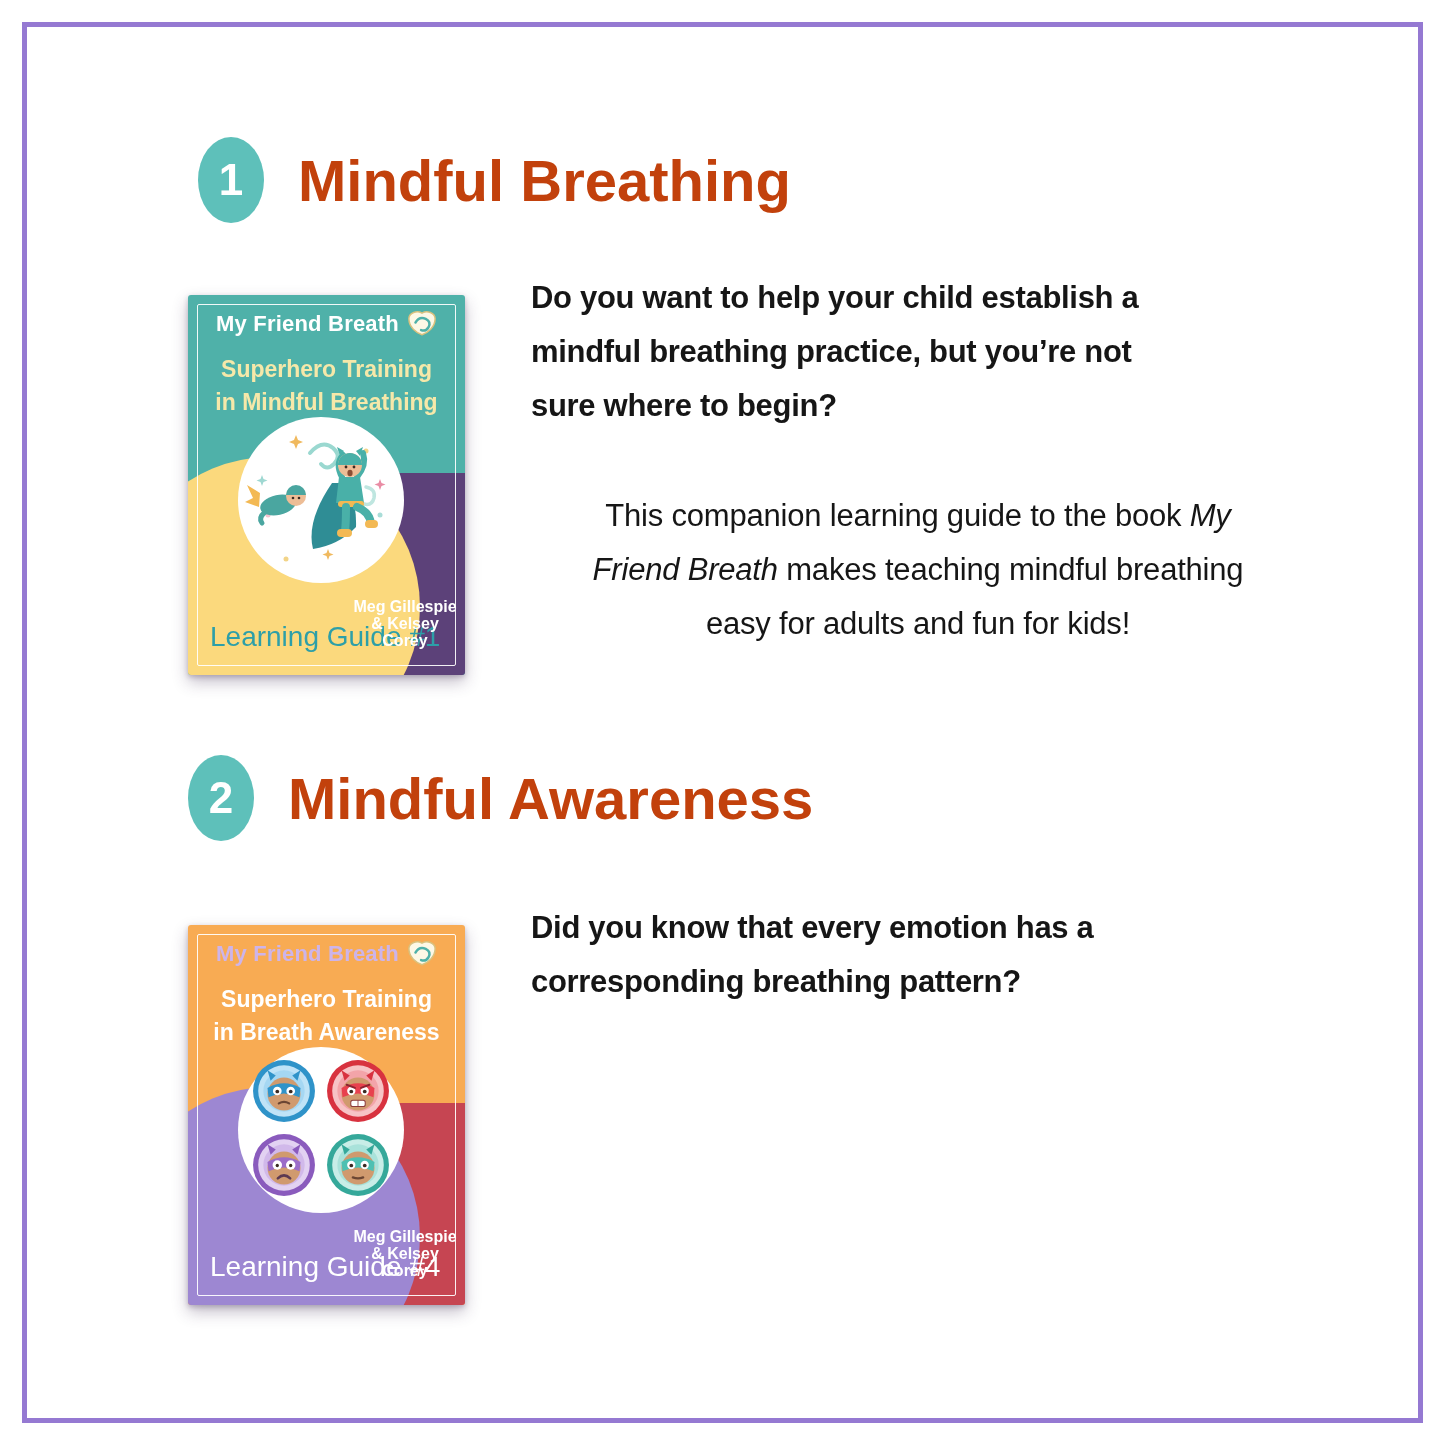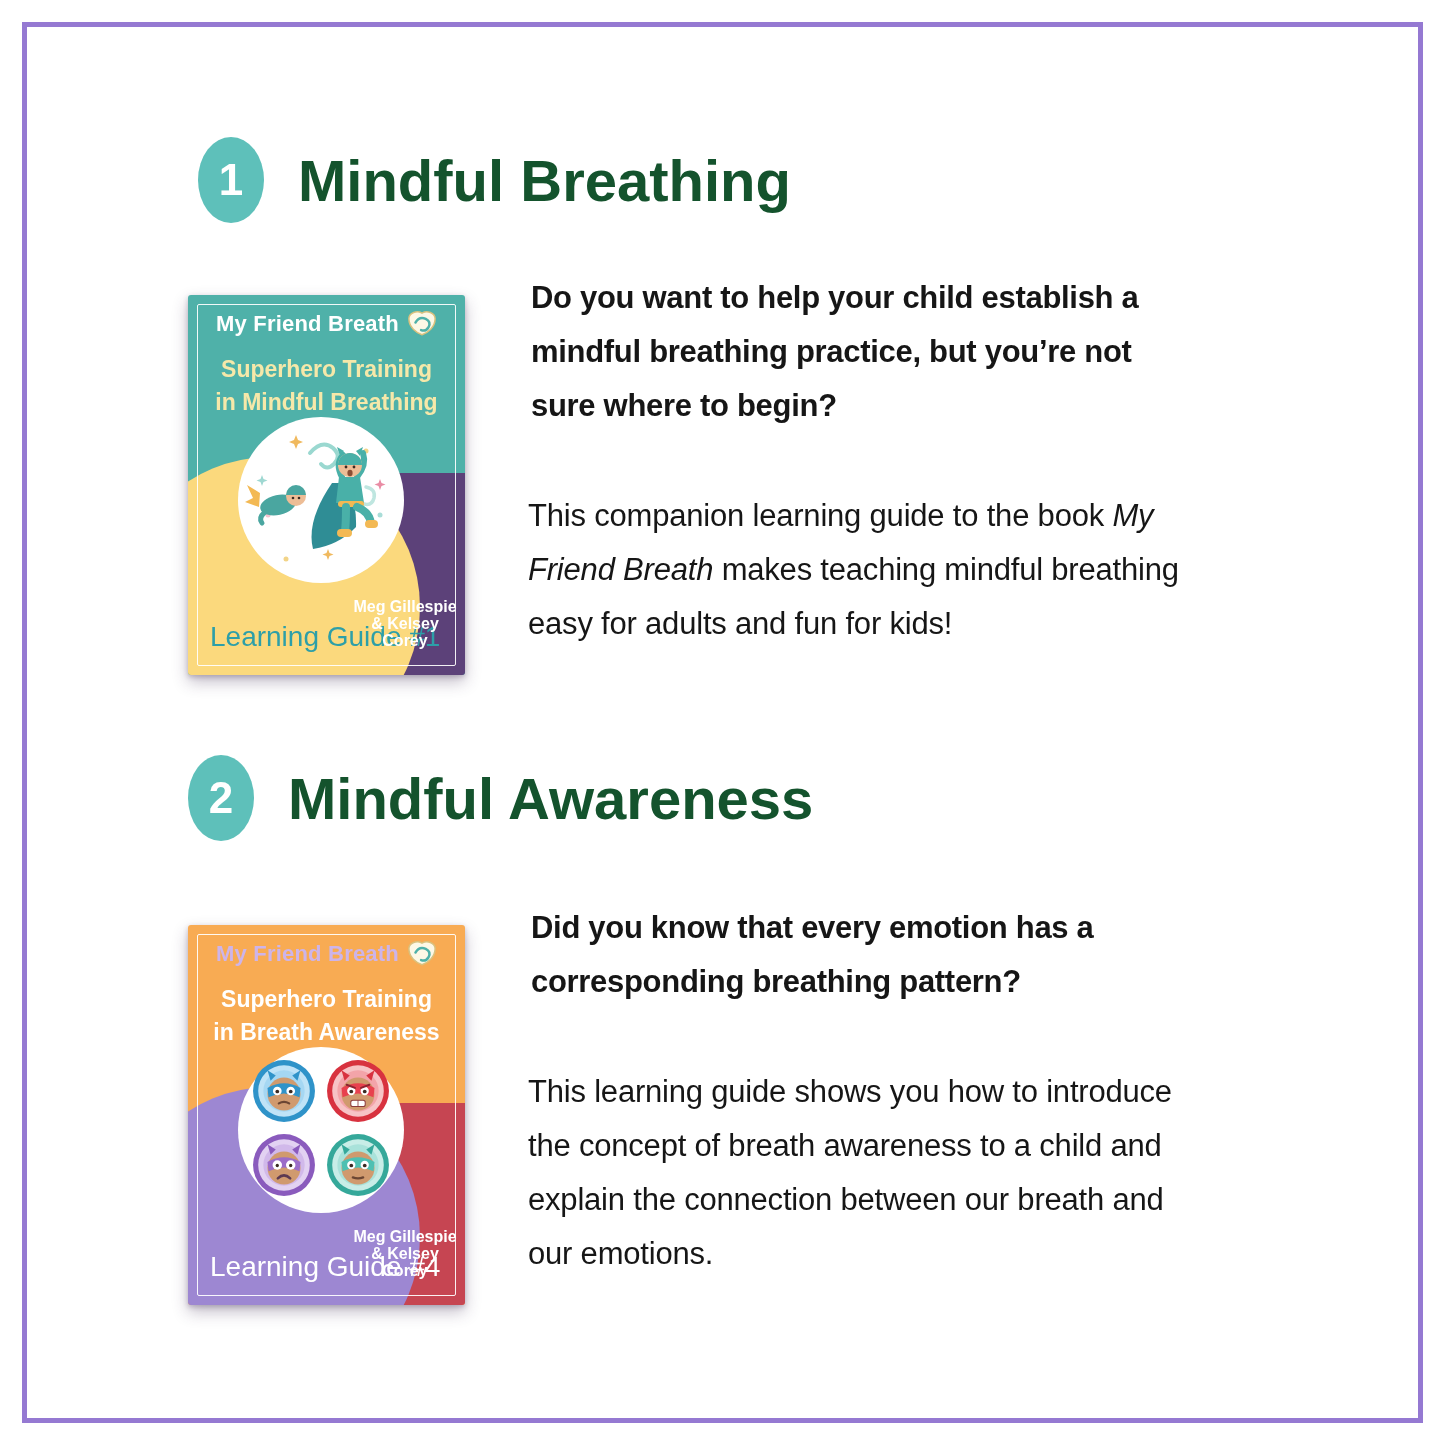--- a/index.html
+++ b/index.html
@@ -21,35 +21,35 @@
   .section-header{position:absolute;display:flex;align-items:center;gap:34px;}
   #s1-header{left:198px;top:137px;}
   #s2-header{left:188px;top:755px;}
   .num-badge{
     width:66px;height:86px;border-radius:50%;
     background:var(--accent-teal,#5ec0ba);
     color:#fff;display:flex;align-items:center;justify-content:center;
     font-size:44px;font-weight:700;
   }
   h2.heading{
-    margin:0;font-size:58px;font-weight:700;color:#14532d;letter-spacing:0;
+    margin:0;font-size:58px;font-weight:700;color:#c2410c;letter-spacing:0;
     font-family:"Liberation Sans", sans-serif;
   }
 
   
   .text-col{position:absolute;left:528px;width:780px;color:#161616;}
   #text1{top:268px;}
   #text2{top:898px;}
   .lead{
     font-weight:700;font-size:31px;line-height:54px;letter-spacing:-0.3px;
     white-space:pre-line;margin:3px;
   }
   .body-p{
     font-size:31px;line-height:54px;letter-spacing:-0.2px;
-    white-space:pre-line;margin:56px 0 0 0;
+    white-space:pre-line;margin:56px 0 0 0;text-align:center;
   }
   .it{font-style:italic;}
 
   
   .cover{
     position:absolute;width:277px;height:380px;border-radius:3px;overflow:hidden;
     box-shadow:0 7px 16px rgba(60,40,80,.30), 0 2px 5px rgba(60,40,80,.25);
   }
   #cover1{left:188px;top:295px;background:var(--cover1-teal,#4fb1a9);}
   #cover2{left:188px;top:925px;background:var(--cover2-orange,#f8ab53);}
@@ -248,18 +248,14 @@
     <div class="cover-title">Superhero Training
 in Breath Awareness</div>
     <div class="guide-label">Learning Guide #4</div>
     <div class="authors">Meg Gillespie
 &amp; Kelsey Corey</div>
   </div>
 
   <div class="text-col" id="text2">
     <p class="lead">Did you know that every emotion has a
 corresponding breathing pattern?</p>
-    <p class="body-p"><span>This learning guide shows you how to introduce
-the concept of breath awareness to a child and
-explain the connection between our breath and
-our emotions.</span></p>
   </div>
 </div>
 
 </body></html>

